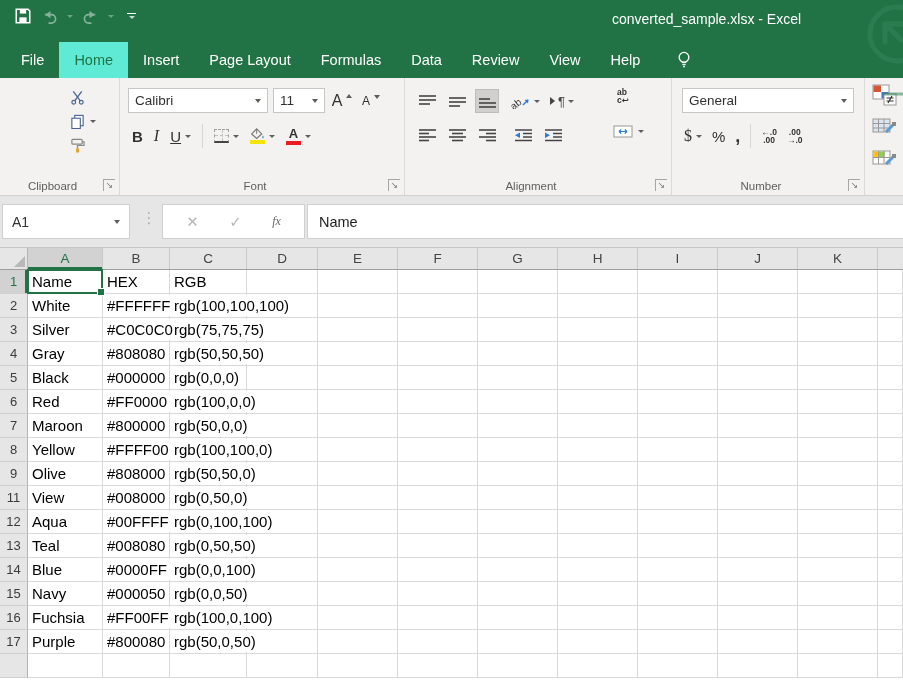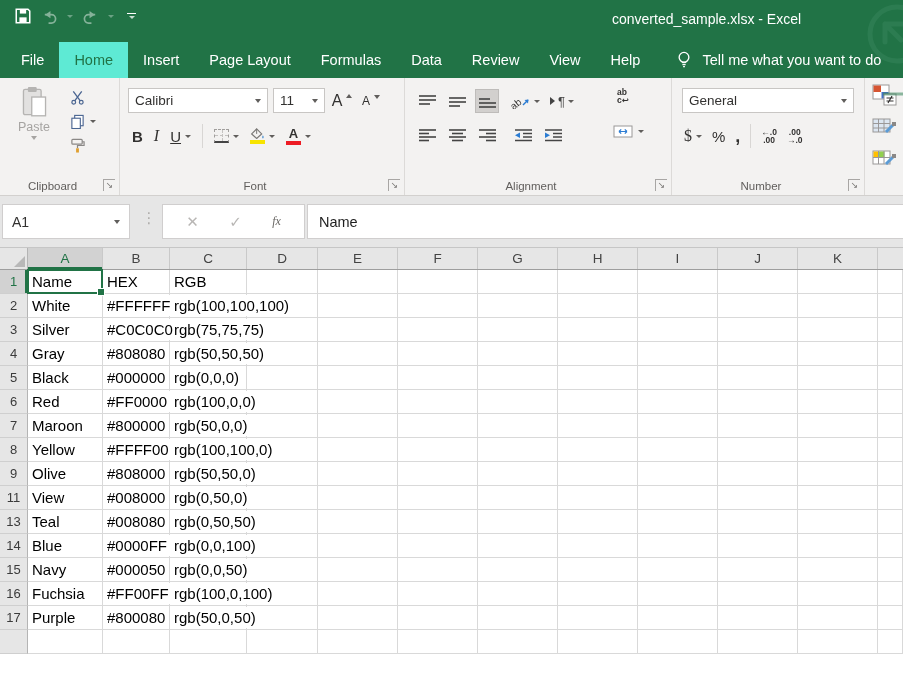--- a/index.html
+++ b/index.html
@@ -188,38 +188,26 @@
       
         <div class="tab">Help</div>
       </div>
     <div class="tellme">
       <span>
         <svg width="18" height="20" viewBox="0 0 20 22">
             <circle cx="10" cy="8" r="5.4" fill="none" stroke="#fff" stroke-width="1.5"></circle>
             <path d="M7.6 13.6 h4.8 M8.2 16 h3.6 M9 18.4 h2" stroke="#fff" stroke-width="1.4" fill="none"></path>
           </svg>
       </span>
-      <span>Tell me what you want to do</span>
     </div>
   </div>
 
   <div class="ribbon">
 
     <div class="rgroup g-clipboard">
-      <div class="pastebtn">
-        <span>
-          <svg width="27" height="32" viewBox="0 0 24 29">
-              <rect x="2" y="3" width="16" height="23" rx="1.5" fill="#e2e1e0" stroke="#b5b4b2" stroke-width="1.2"></rect>
-              <rect x="6" y="1" width="8" height="4.5" rx="1" fill="#b5b4b2"></rect>
-              <rect x="9.5" y="10" width="12.5" height="17" fill="#fff" stroke="#b5b4b2" stroke-width="1.2"></rect>
-            </svg>
-        </span>
-        <span>Paste</span>
-        <span class="dd" style="border-top-color:#a6a4a2"></span>
-      </div>
       <div class="clipcol">
         <span class="row">
           <svg width="15" height="15" viewBox="0 0 16 16">
               <path d="M3.5 1.5 L11 11.5 M12.5 1.5 L5 11.5" stroke="#4a6591" stroke-width="1.4" fill="none"></path>
               <circle cx="4" cy="13" r="2" fill="none" stroke="#4a6591" stroke-width="1.3"></circle>
               <circle cx="12" cy="13" r="2" fill="none" stroke="#4a6591" stroke-width="1.3"></circle>
             </svg>
         </span>
         <span class="row">
           <svg width="15" height="15" viewBox="0 0 16 16">
@@ -714,20 +702,41 @@
           <div class="cell c-e"></div>
           <div class="cell c-f"></div>
           <div class="cell c-g"></div>
           <div class="cell c-h"></div>
           <div class="cell c-i"></div>
           <div class="cell c-j"></div>
           <div class="cell c-k"></div>
           <div class="cell c-fil"></div>
         </div>
 
+        <div class="grid-row">
+          <div class="rh">12</div>
+          <div class="cell c-a">
+            <span class="cv">Aqua</span>
+          </div>
+          <div class="cell c-b">
+            <span class="cv">#00FFFF</span>
+          </div>
+          <div class="cell c-c">
+            <span class="cv">rgb(0,100,100)</span>
+          </div>
+          <div class="cell c-d"></div>
+          <div class="cell c-e"></div>
+          <div class="cell c-f"></div>
+          <div class="cell c-g"></div>
+          <div class="cell c-h"></div>
+          <div class="cell c-i"></div>
+          <div class="cell c-j"></div>
+          <div class="cell c-k"></div>
+          <div class="cell c-fil"></div>
+        </div>
 
         <div class="grid-row">
           <div class="rh">13</div>
           <div class="cell c-a">
             <span class="cv">Teal</span>
           </div>
           <div class="cell c-b">
             <span class="cv">#008080</span>
           </div>
           <div class="cell c-c">

